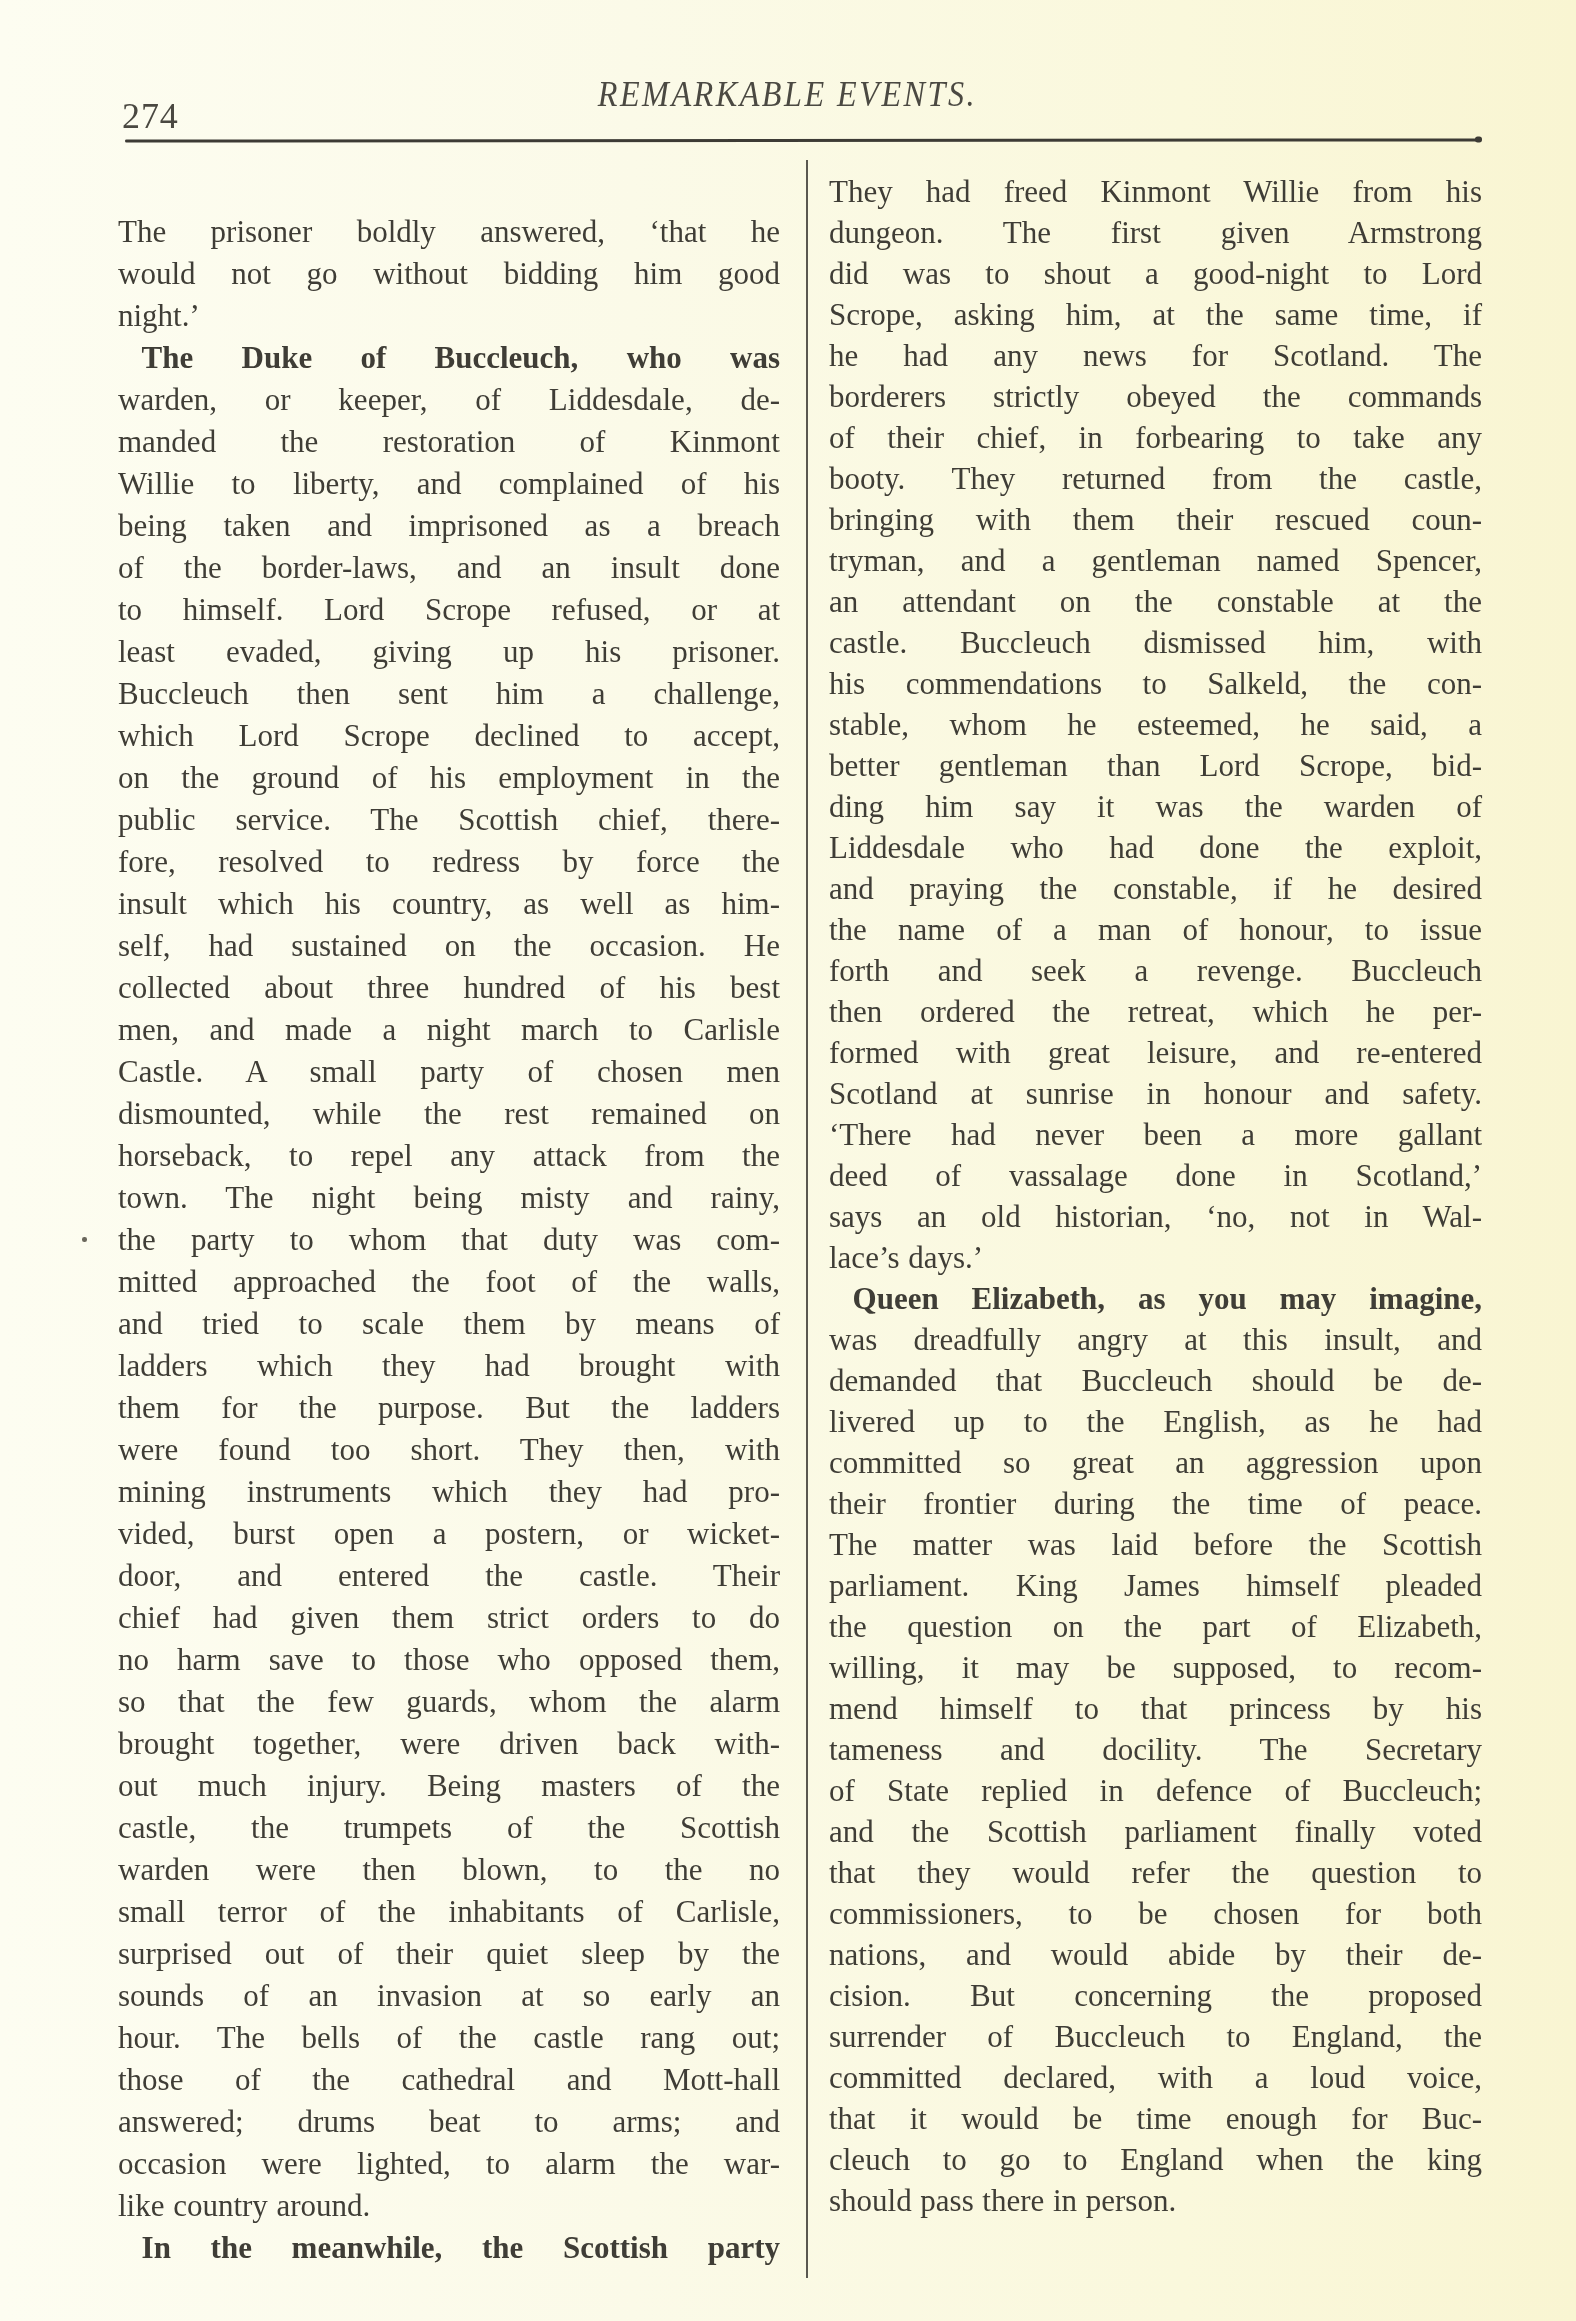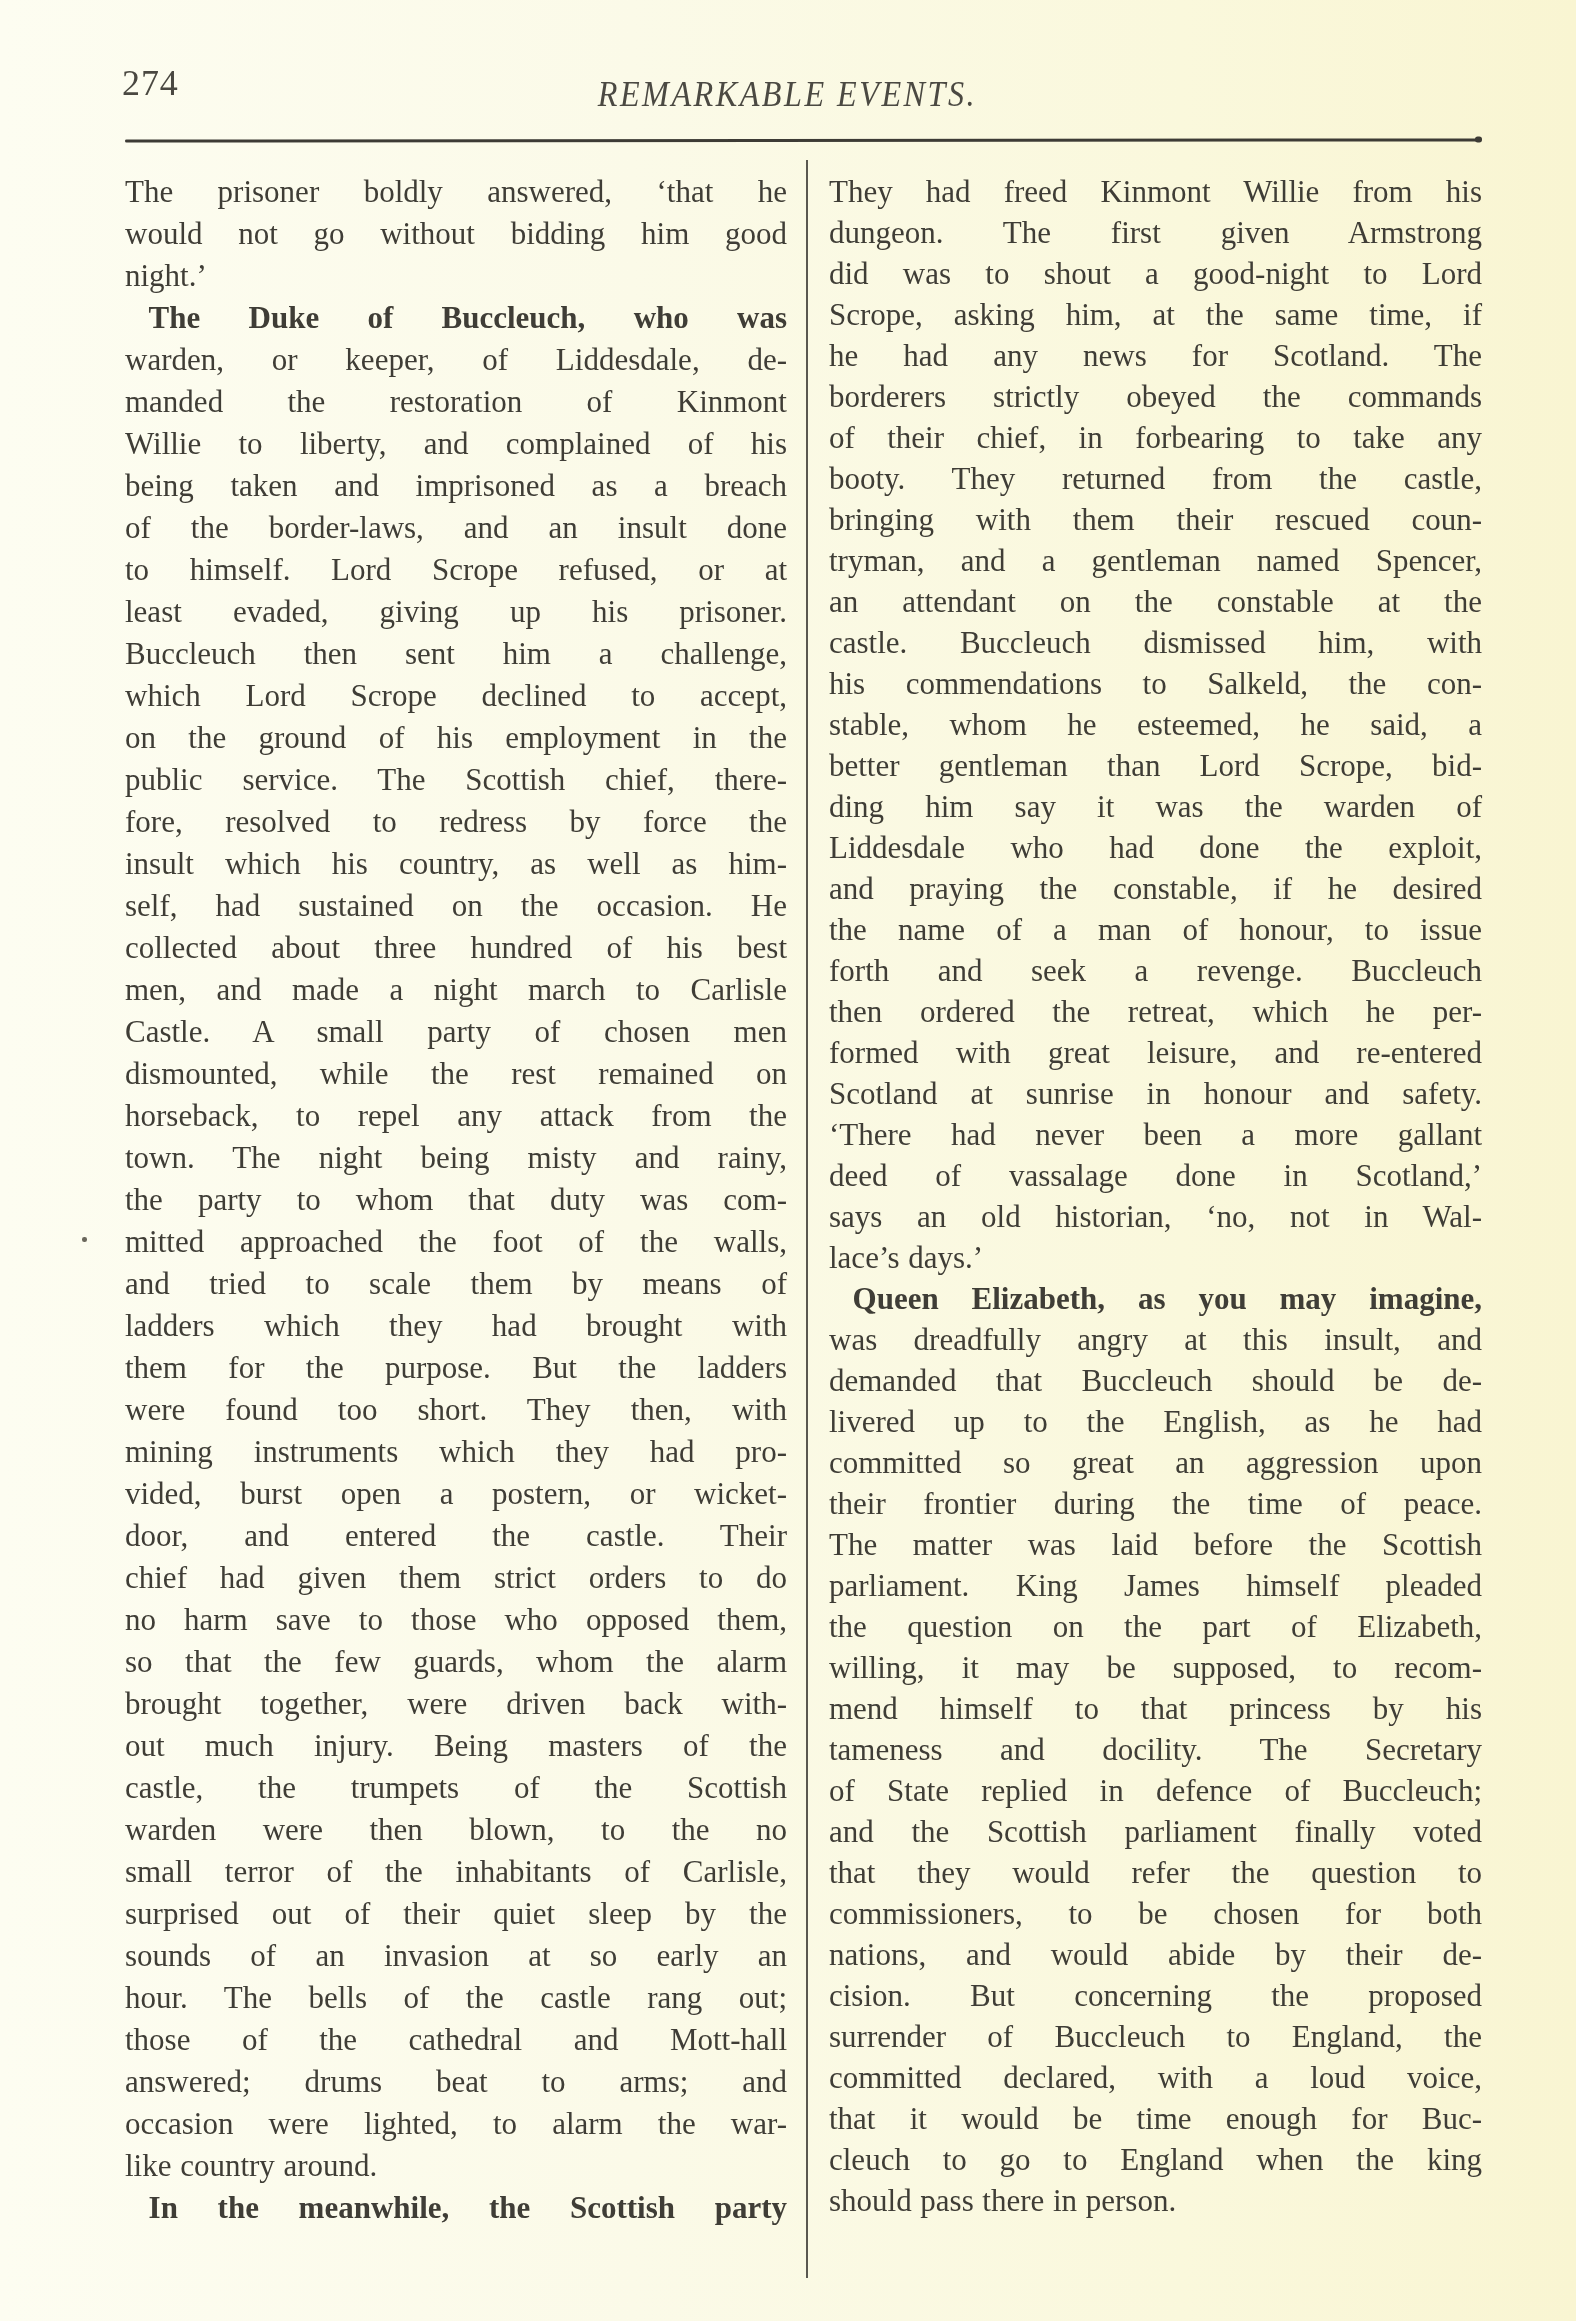--- a/index.html
+++ b/index.html
@@ -5,21 +5,21 @@
   html, body { margin: 0; padding: 0; }
   body {
     width: 1576px; height: 2322px; overflow: hidden;
     background: linear-gradient(90deg, #fdfdf1 0%, #fbfae8 40%, #faf8dc 75%, #f9f5d2 100%);
     position: relative;
     font-family: "Liberation Serif", "DejaVu Serif", serif;
     color: #3f3d36;
   }
   .page { position: absolute; inset: 0; }
   .page-number {
-    position: absolute; left: 122px; top: 63px;
+    position: absolute; left: 122px; top: 96px;
     font-size: 36px; line-height: 40px; color: #4a4841;
     letter-spacing: 0.9px;
   }
   .running-head {
     position: absolute; left: 545px; top: 75px; width: 527px;
     font-size: 35px; line-height: 40px; font-style: italic;
     letter-spacing: 2.7px; color: #4b4942; text-align: center;
     transform: scaleX(0.92); transform-origin: left center;
     white-space: nowrap;
   }
@@ -30,21 +30,21 @@
   }
   .head-rule::after {
     content: ""; position: absolute; right: -1.8px; top: -1.8px;
     width: 7.3px; height: 5.5px; border-radius: 2.7px; background: #3d3b35;
   }
   .col-divider {
     position: absolute; left: 806px; top: 160px; width: 1.8px; height: 2118px;
     background: #5a5850;
   }
   .column { position: absolute; top: 171px; }
-  .col-left { left: 125px; width: 662px; }
+  .col-left { left: 118px; width: 662px; margin-top: 40px; }
   .col-right { left: 829px; width: 653px; }
   .line {
     display: block; height: 42px; line-height: 42px;
     font-size: 31px; white-space: nowrap;
     text-align: justify; text-align-last: justify;
     word-spacing: 0.9px;
   }
   .col-right .line { height: 41px; line-height: 41px; }
   .line.indent { padding-left: 23.6px; font-weight: bold; }
   .line.last { text-align-last: left; }

